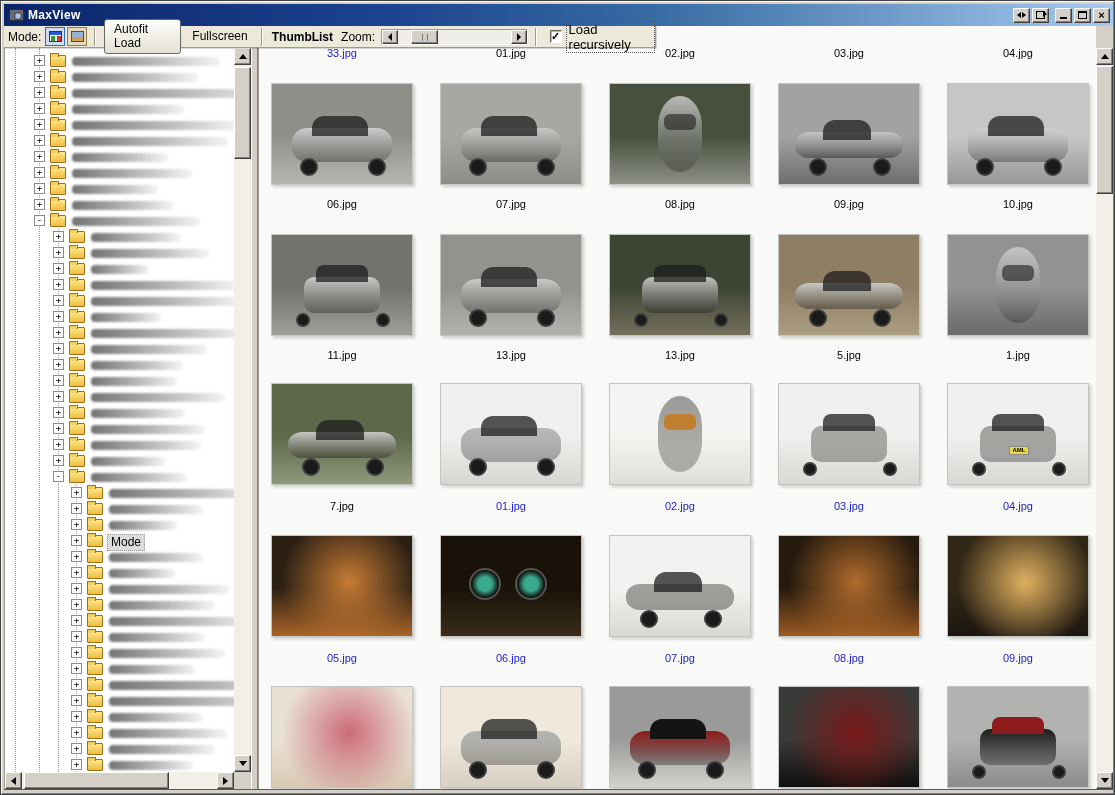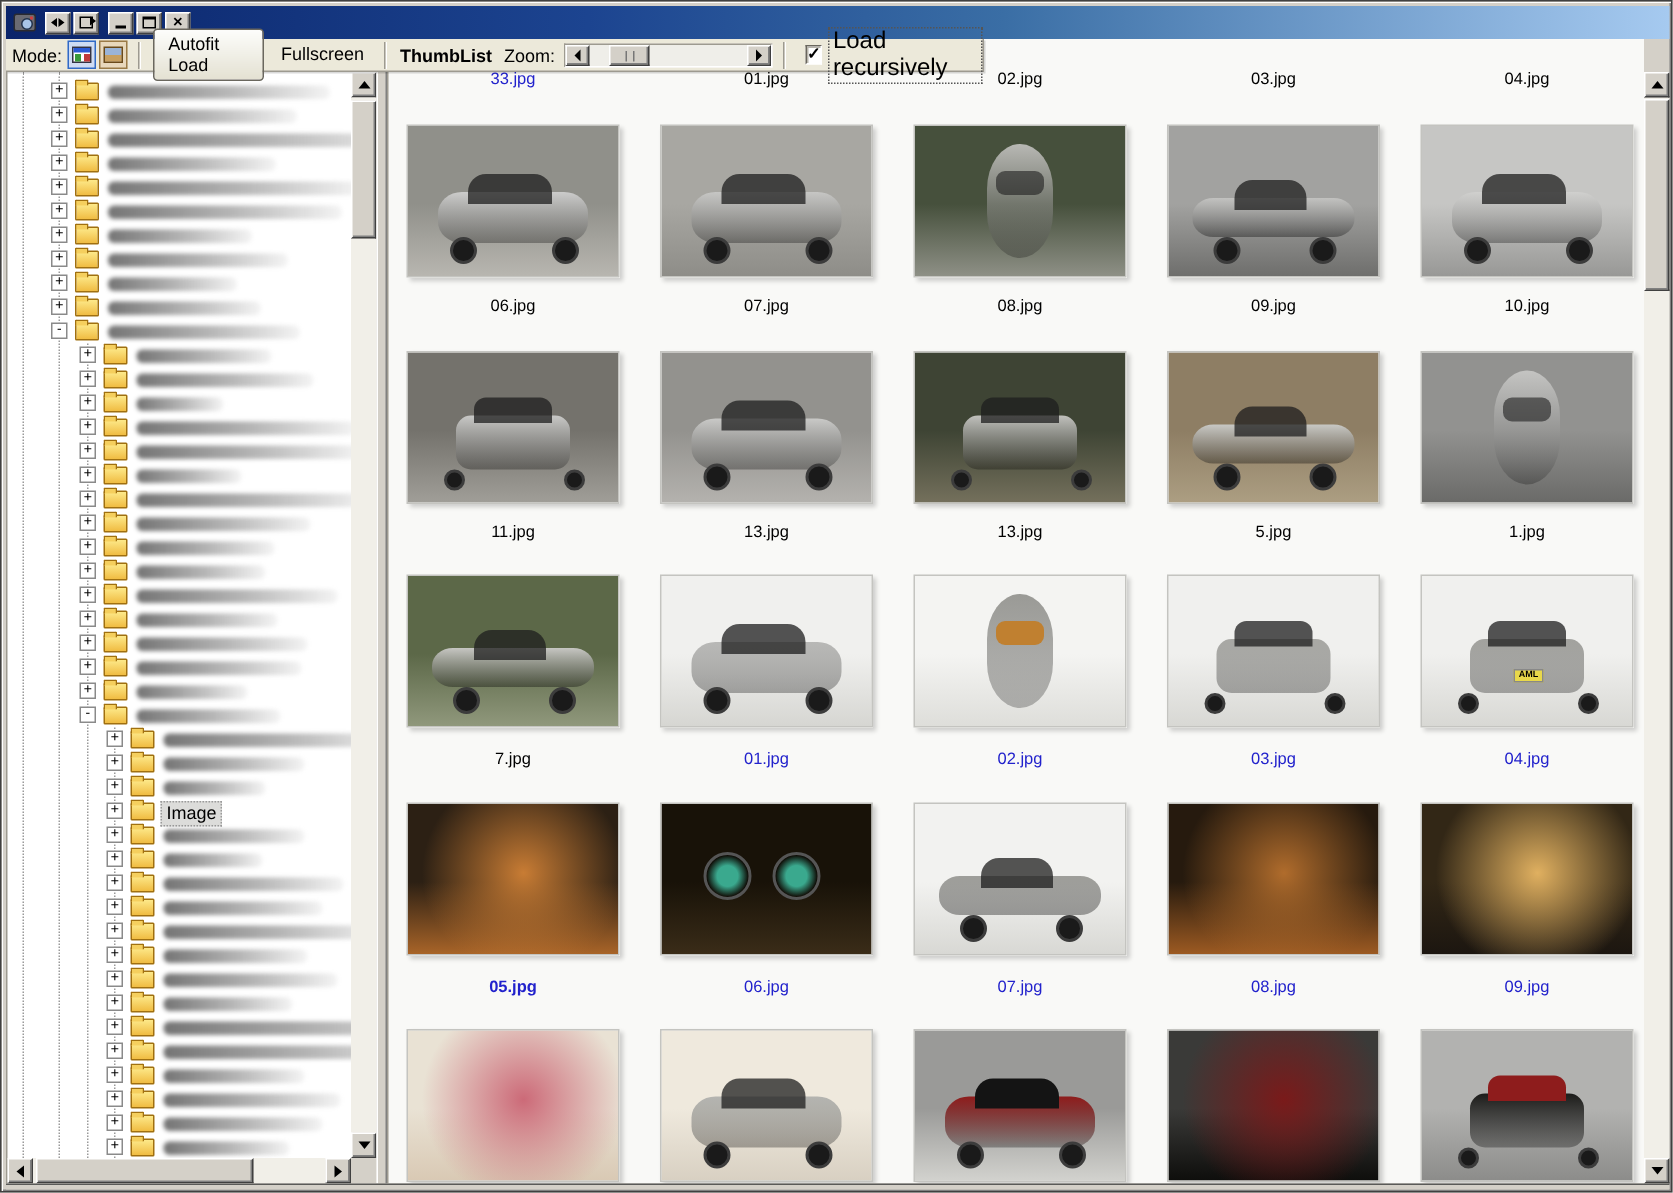--- a/index.html
+++ b/index.html
@@ -58,21 +58,21 @@
   .sl-btn { width:16px; height:14px; background:#d4d0c8; border:1px solid; border-color:#fff #404040 #404040 #fff;
     box-shadow:inset -1px -1px 0 #808080; display:flex; align-items:center; justify-content:center; flex:0 0 auto; }
   .sl-track { position:relative; flex:1; height:14px; }
   .sl-thumb { position:absolute; left:13px; top:0; width:27px; height:14px; background:#d4d0c8;
     border:1px solid; border-color:#fff #404040 #404040 #fff; box-shadow:inset -1px -1px 0 #808080; }
   .sl-thumb::after { content:""; position:absolute; left:10px; top:3px; width:4px; height:7px;
     border-left:1px solid #777; border-right:1px solid #777; }
   .cb-wrap { display:flex; align-items:center; margin-left:8px; }
   .cb-box { width:13px; height:13px; background:#fff; border:1px solid; border-color:#6a675e #fff #fff #6a675e;
     box-shadow:inset 1px 1px 0 #b8b5ac; font-size:11px; font-weight:bold; line-height:11px; text-align:center; }
-  .cb-label { margin-left:4px; border:1px dotted #555; padding:0 2px; font-size:16px; }
+  .cb-label { margin-left:4px; border:1px dotted #555; padding:0 2px; font-size:13px; }
 
   
   .tree-panel { position:absolute; left:3px; top:47px; width:247px; height:741px; background:#fff; overflow:hidden;
     border-left:1px solid #9d9a90; }
   .tree-view { position:absolute; left:0; top:0; right:17px; bottom:17px; overflow:hidden; }
   .guide { position:absolute; width:1px; border-left:1px dotted #9a9a9a; }
   .tree-row { position:absolute; height:16px; display:flex; align-items:center; }
   .expander { position:absolute; width:11px; height:11px; background:#fff; border:1px solid #8a8a8a;
     font-family:"DejaVu Sans Mono",monospace; font-size:9px; line-height:9px; text-align:center; color:#000; top:2px; }
   .folder { position:absolute; top:2px; width:16px; height:12px;
@@ -111,20 +111,21 @@
   .thumb-vscroll { position:absolute; left:1095px; top:47px; width:17px; height:741px; background:#f1efe8; }
   .bottom-edge { position:absolute; left:3px; top:788px; width:1109px; height:4px; background:#d4d0c8; border-top:1px solid #5a5a58; }
 </style>
 </head>
 <body>
 
 <div class="window">
 
   <div class="titlebar">
     <div class="app-icon"></div>
+    <div class="title-text">MaxView</div>
     <div class="tb-btn">
         <span class="glyph-hresize">
           <i></i>
           <b></b>
         </span>
       </div>
     <div class="tb-btn">
         <span class="glyph-detach"></span>
       </div>
     <div class="tb-btn gap6">
@@ -240,21 +241,21 @@
         <span class="tv" style="left: 32px; right: 32px; top: 42px; height: 36px; border-radius: 10px; background: linear-gradient(rgb(162, 162, 158), rgba(0, 0, 0, 0.3));"></span>
         <span class="tv" style="left: 44px; right: 44px; top: 30px; height: 17px; border-radius: 8px 8px 0px 0px; background: rgba(30, 30, 30, 0.75);"></span>
         <span class="tv" style="left: 24px; bottom: 8px; width: 14px; height: 14px; border-radius: 50%; background: rgb(26, 26, 26); border: 2px solid rgb(60, 60, 60);"></span>
         <span class="tv" style="left: 104px; bottom: 8px; width: 14px; height: 14px; border-radius: 50%; background: rgb(26, 26, 26); border: 2px solid rgb(60, 60, 60);"></span>
         <span class="tv" style="left: 61px; top: 62px; width: 20px; height: 9px; background: rgb(232, 216, 74); border: 1px solid rgb(136, 136, 136); font-size: 6px; line-height: 7px; text-align: center; color: rgb(0, 0, 0); font-weight: bold;">AML</span>
       </div>
       <div class="thumb-label" style="left: 688px; top: 474px; color: rgb(34, 34, 204);">04.jpg</div>
       <div class="thumb" title="tan leather interior with steering wheel" style="left: 12px; top: 509px; background: linear-gradient(rgb(44, 32, 20) 0%, rgb(44, 32, 20) 52%, rgb(168, 100, 40) 100%);">
         <span class="tv" style="inset: 0px; background: radial-gradient(circle at 55% 46%, rgb(200, 124, 52) 0%, rgba(0, 0, 0, 0) 72%);"></span>
       </div>
-      <div class="thumb-label" style="left: 12px; top: 626px; color: rgb(34, 34, 204); font-weight: bold;">05.jpg</div>
+      <div class="thumb-label" style="left: 12px; top: 626px; color: rgb(34, 34, 204);">05.jpg</div>
       <div class="thumb" title="instrument cluster close-up with glowing dials" style="left: 181px; top: 509px; background: linear-gradient(rgb(24, 18, 8) 0%, rgb(24, 18, 8) 52%, rgb(58, 44, 24) 100%);">
         <span class="tv" style="left: 28px; top: 32px; width: 32px; height: 32px; border-radius: 50%; background: radial-gradient(circle, rgb(58, 169, 142) 0px, rgb(58, 169, 142) 35%, rgba(0, 0, 0, 0.4) 70%); border: 2px solid rgb(85, 85, 85);"></span>
         <span class="tv" style="left: 74px; top: 32px; width: 32px; height: 32px; border-radius: 50%; background: radial-gradient(circle, rgb(58, 169, 142) 0px, rgb(58, 169, 142) 35%, rgba(0, 0, 0, 0.4) 70%); border: 2px solid rgb(85, 85, 85);"></span>
       </div>
       <div class="thumb-label" style="left: 181px; top: 626px; color: rgb(34, 34, 204);">06.jpg</div>
       <div class="thumb" title="grey coupe side profile studio" style="left: 350px; top: 509px; background: linear-gradient(rgb(242, 242, 240) 0%, rgb(242, 242, 240) 52%, rgb(216, 216, 212) 100%);">
         <span class="tv" style="left: 16px; right: 16px; top: 48px; height: 26px; border-radius: 14px / 12px; background: linear-gradient(rgb(158, 158, 154), rgba(0, 0, 0, 0.35));"></span>
         <span class="tv" style="left: 44px; width: 48px; top: 36px; height: 20px; border-radius: 12px 12px 0px 0px; background: rgba(30, 30, 30, 0.75);"></span>
         <span class="tv" style="left: 30px; bottom: 8px; width: 18px; height: 18px; border-radius: 50%; background: rgb(26, 26, 26); border: 2px solid rgb(60, 60, 60);"></span>
         <span class="tv" style="left: 94px; bottom: 8px; width: 18px; height: 18px; border-radius: 50%; background: rgb(26, 26, 26); border: 2px solid rgb(60, 60, 60);"></span>
@@ -478,21 +479,21 @@
           <span class="blur-bar" style="left: 104px; width: 94px;"></span>
         </div>
         <div class="tree-row" style="top: 469px; left: 0px; right: 0px;">
           <span class="expander" style="left: 66px;">+</span>
           <span class="folder" style="left: 82px;"></span>
           <span class="blur-bar" style="left: 104px; width: 68px;"></span>
         </div>
         <div class="tree-row" style="top: 485px; left: 0px; right: 0px;">
           <span class="expander" style="left: 66px;">+</span>
           <span class="folder" style="left: 82px;"></span>
-          <span class="tree-label selected" style="left: 102px;">Image</span>
+          <span class="tree-label selected" style="left: 102px;">Mode</span>
         </div>
         <div class="tree-row" style="top: 501px; left: 0px; right: 0px;">
           <span class="expander" style="left: 66px;">+</span>
           <span class="folder" style="left: 82px;"></span>
           <span class="blur-bar" style="left: 104px; width: 94px;"></span>
         </div>
         <div class="tree-row" style="top: 517px; left: 0px; right: 0px;">
           <span class="expander" style="left: 66px;">+</span>
           <span class="folder" style="left: 82px;"></span>
           <span class="blur-bar" style="left: 104px; width: 66px;"></span>

